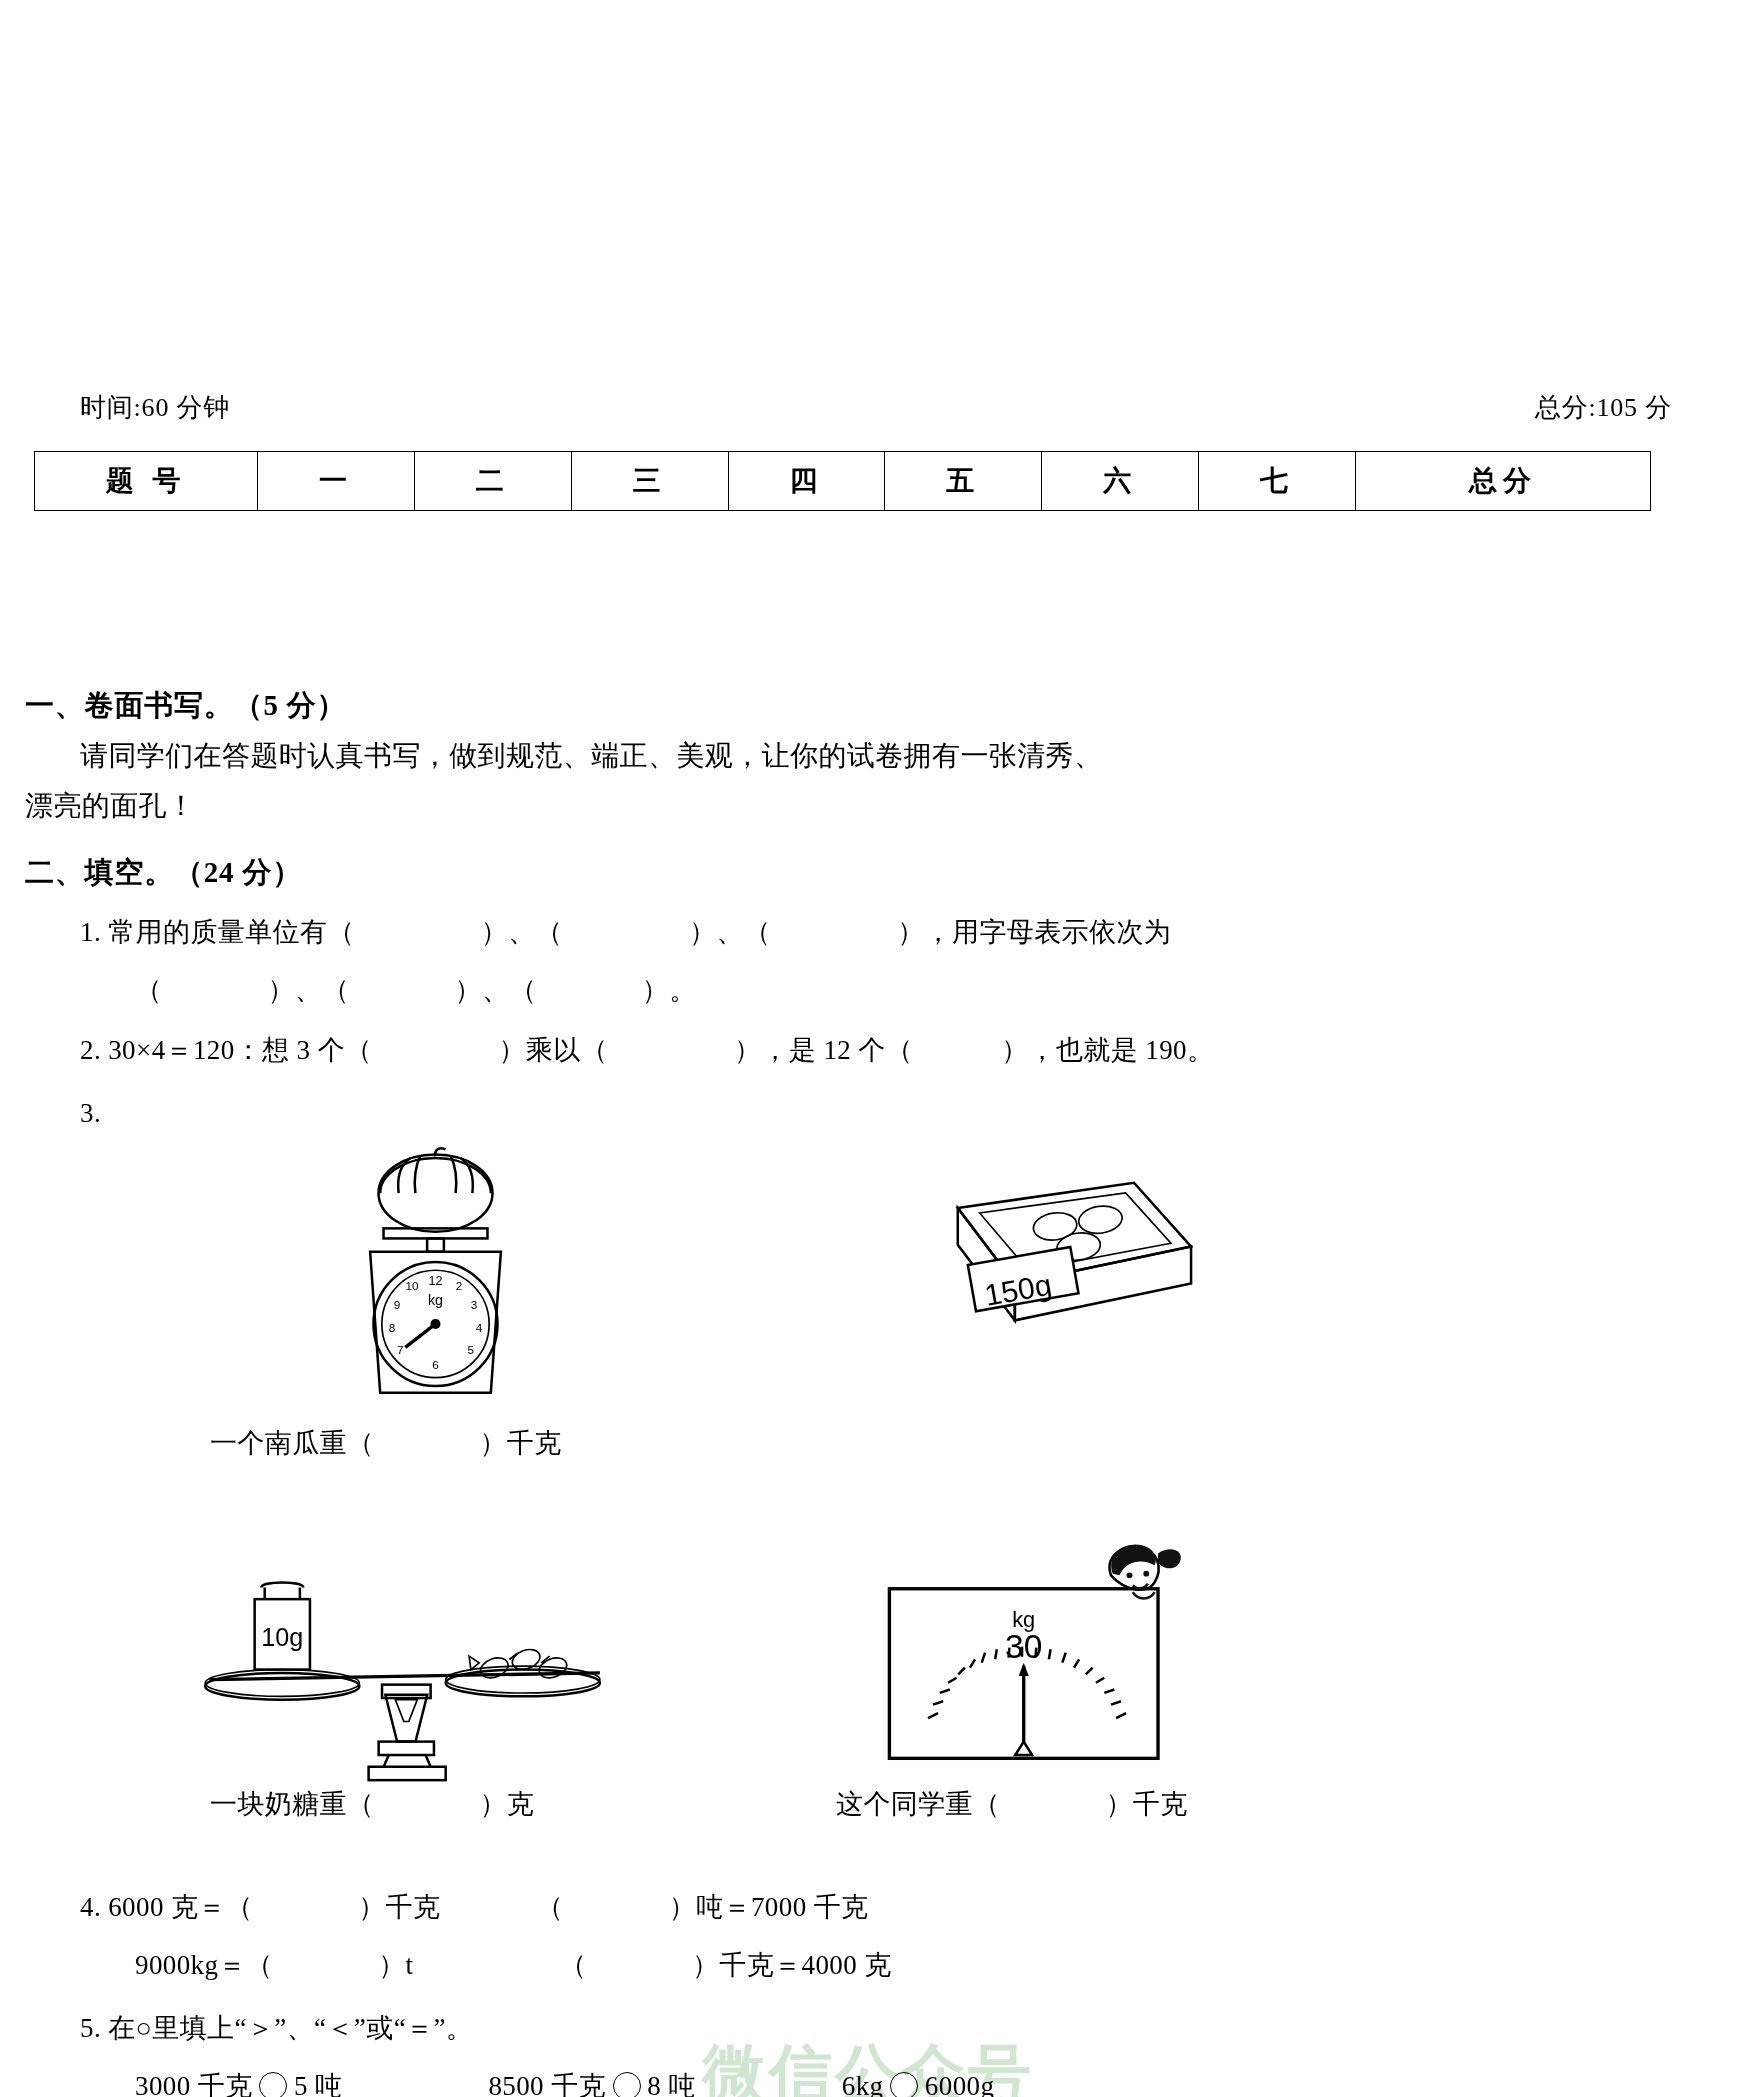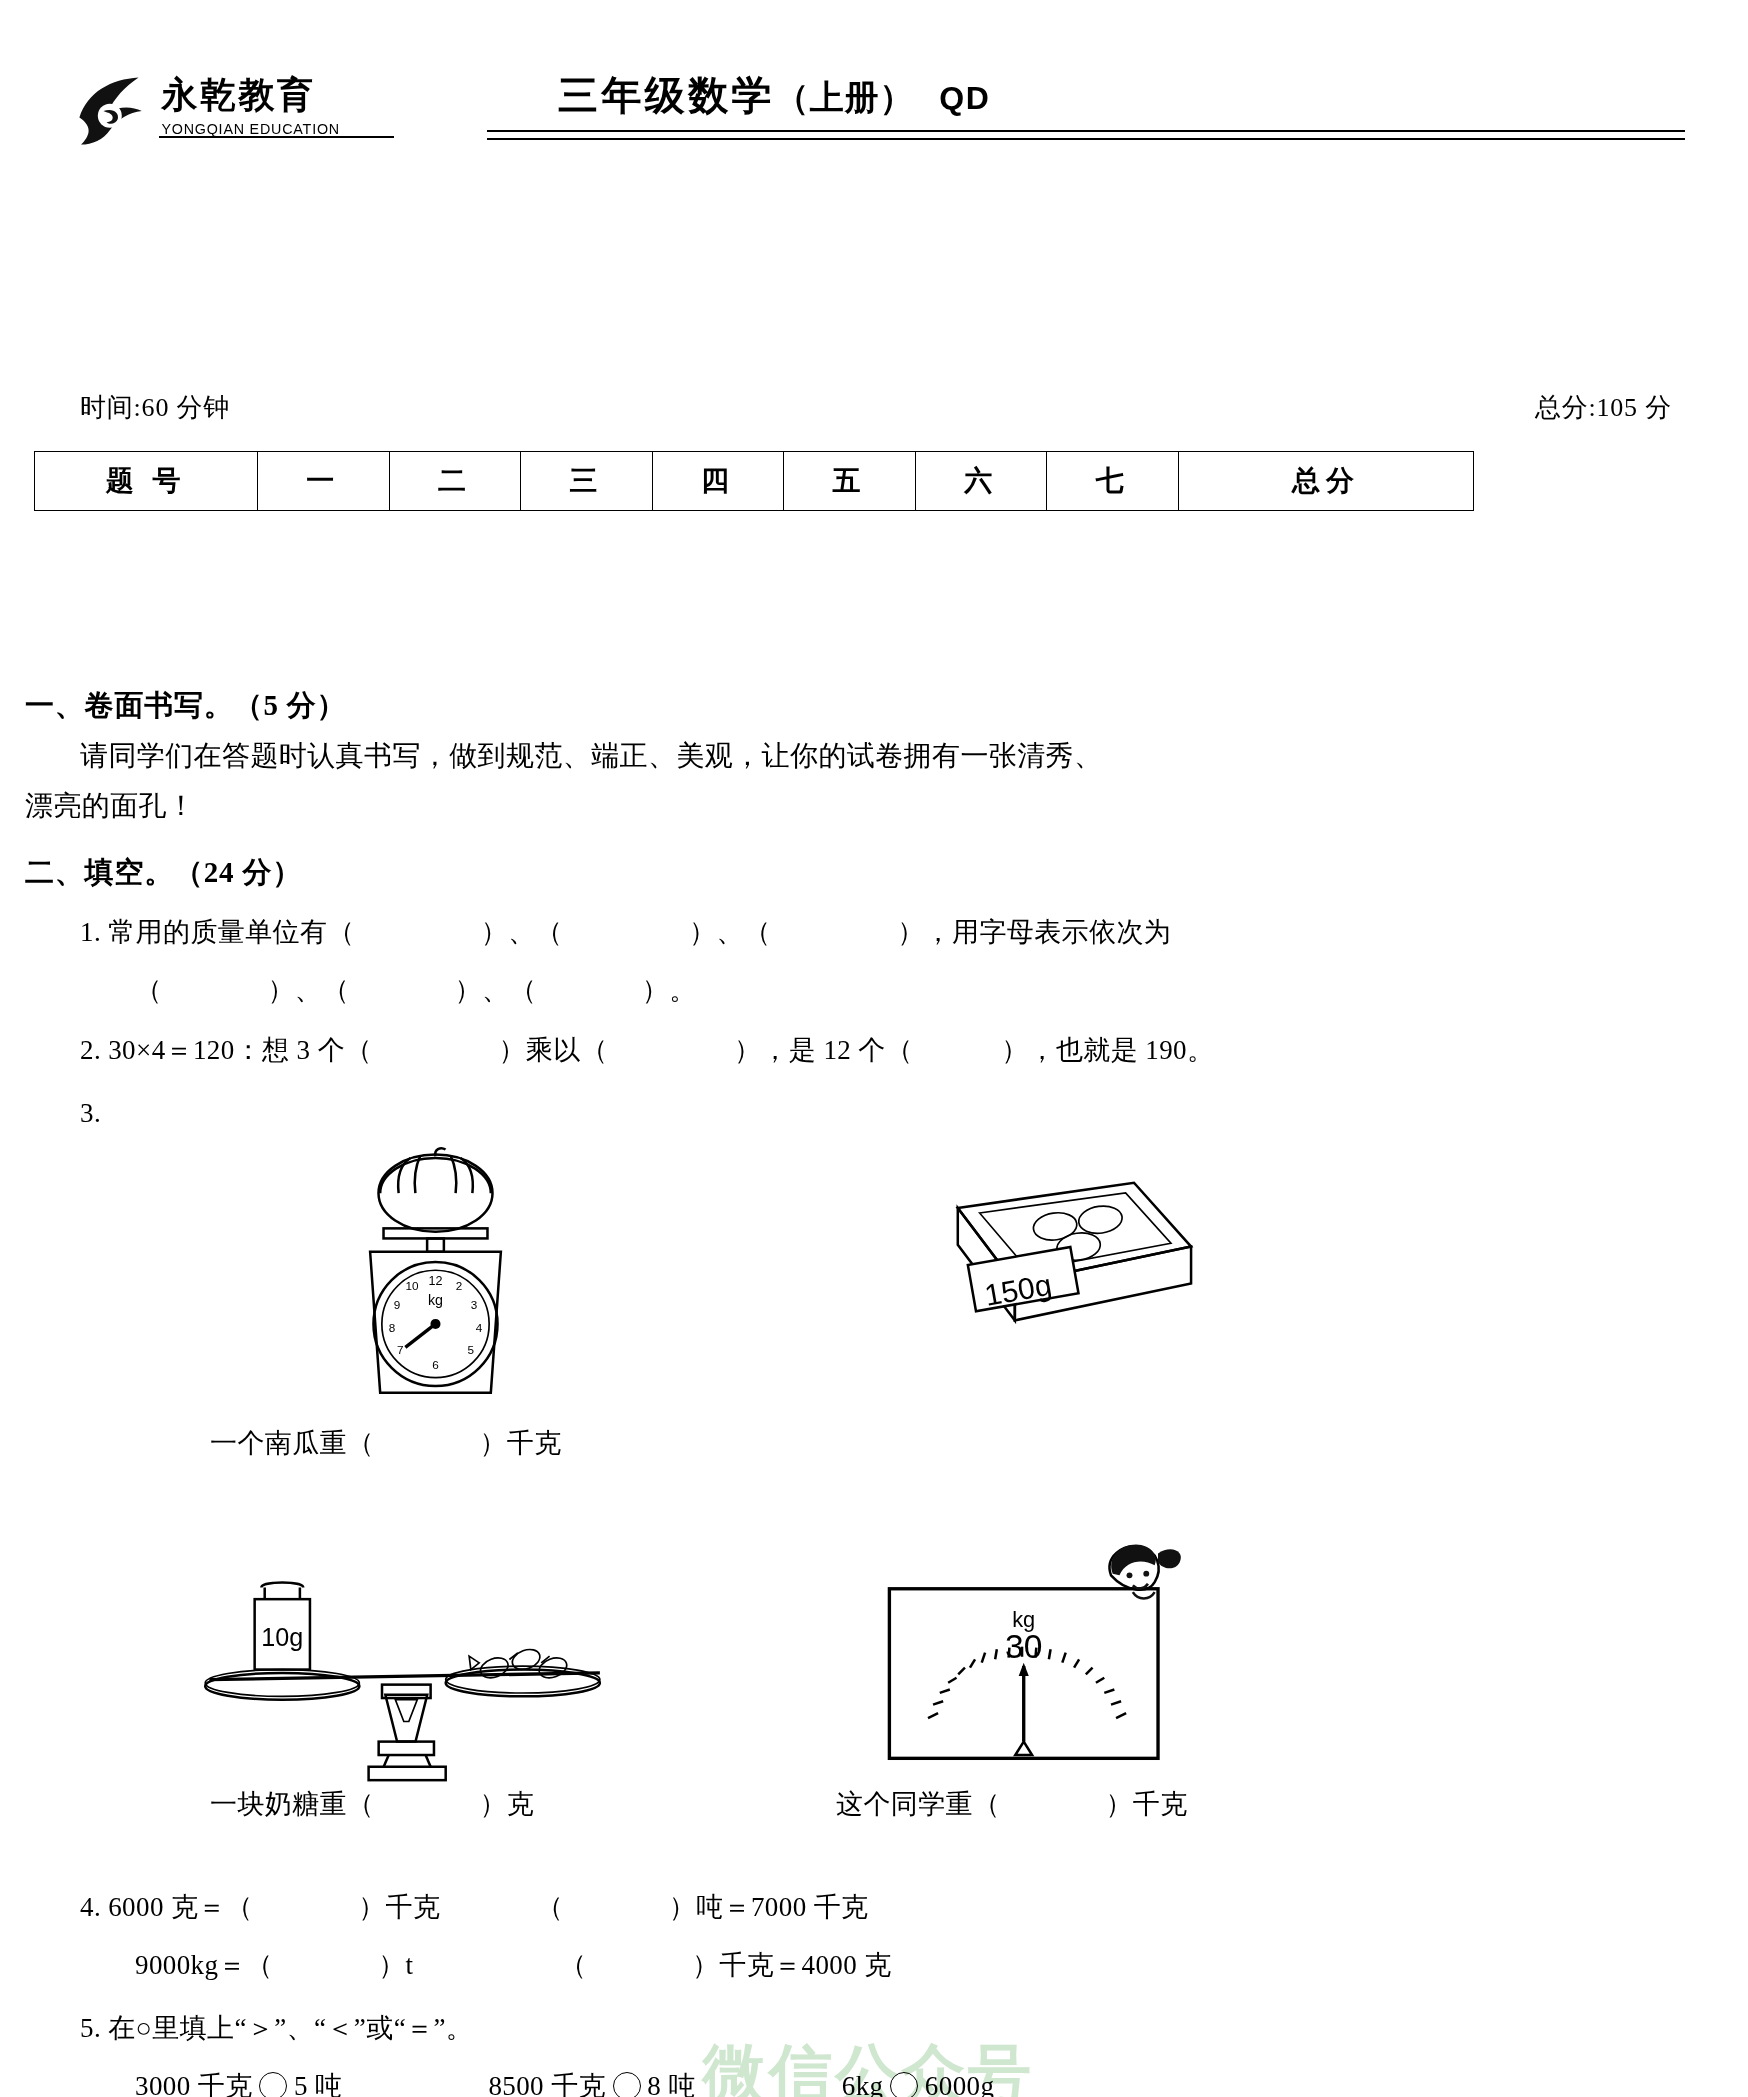--- a/index.html
+++ b/index.html
@@ -159,21 +159,21 @@
     letter-spacing: 0.8px;
   }
   .meta-left { float: left; }
   .meta-right { float: right; }
 
   
   .score-table {
     position: absolute;
     top: 451px;
     left: 34px;
-    width: 1440px;
+    width: 1617px;
     border-collapse: collapse;
     table-layout: fixed;
   }
   .score-table td {
     border: 1.7px solid #000;
     height: 58px;
     text-align: center;
     font-size: 28px;
     font-weight: bold;
     letter-spacing: 5.9px;
@@ -251,43 +251,20 @@
 </head>
 <body>
 
 <div class="page">
 
   <div class="wm">
     <div>微信公众号</div>
 
   </div>
 
-  <div class="header">
-    <div class="logo-wrap">
-      <svg class="logo-mark" viewBox="0 0 100 100">
-        <path d="M8 58 C18 26 48 10 82 8 C64 20 52 34 44 50 C60 44 74 44 86 50 C70 52 56 60 46 74 C38 86 24 92 10 92 C20 82 26 70 8 58 Z" fill="#111"></path>
-        <circle cx="46" cy="56" r="15" fill="#fff"></circle>
-        <path d="M38 50 C50 46 58 52 56 60 C54 66 46 68 42 64 C48 64 51 60 49 56 C47 52 42 52 38 50 Z" fill="#111"></path>
-      </svg>
-      <div class="logo-text">
-        <div class="logo-cn">永乾教育</div>
-        <div class="logo-en">YONGQIAN EDUCATION</div>
-      </div>
-      <div class="logo-rule"></div>
-    </div>
-
-    <div class="header-title">
-      <span>三年级数学</span><span class="sub">（上册）</span><span class="qd">QD</span>
-    </div>
-
-    <div class="header-rules">
-      <div class="r1"></div>
-      <div class="r2"></div>
-    </div>
-  </div>
 
 
   <div class="meta-row">
     <span class="meta-left">时间:60 分钟</span>
     <span class="meta-right">总分:105 分</span>
     <div style="clear:both"></div>
   </div>
 
   <table class="score-table">
     <tbody>

